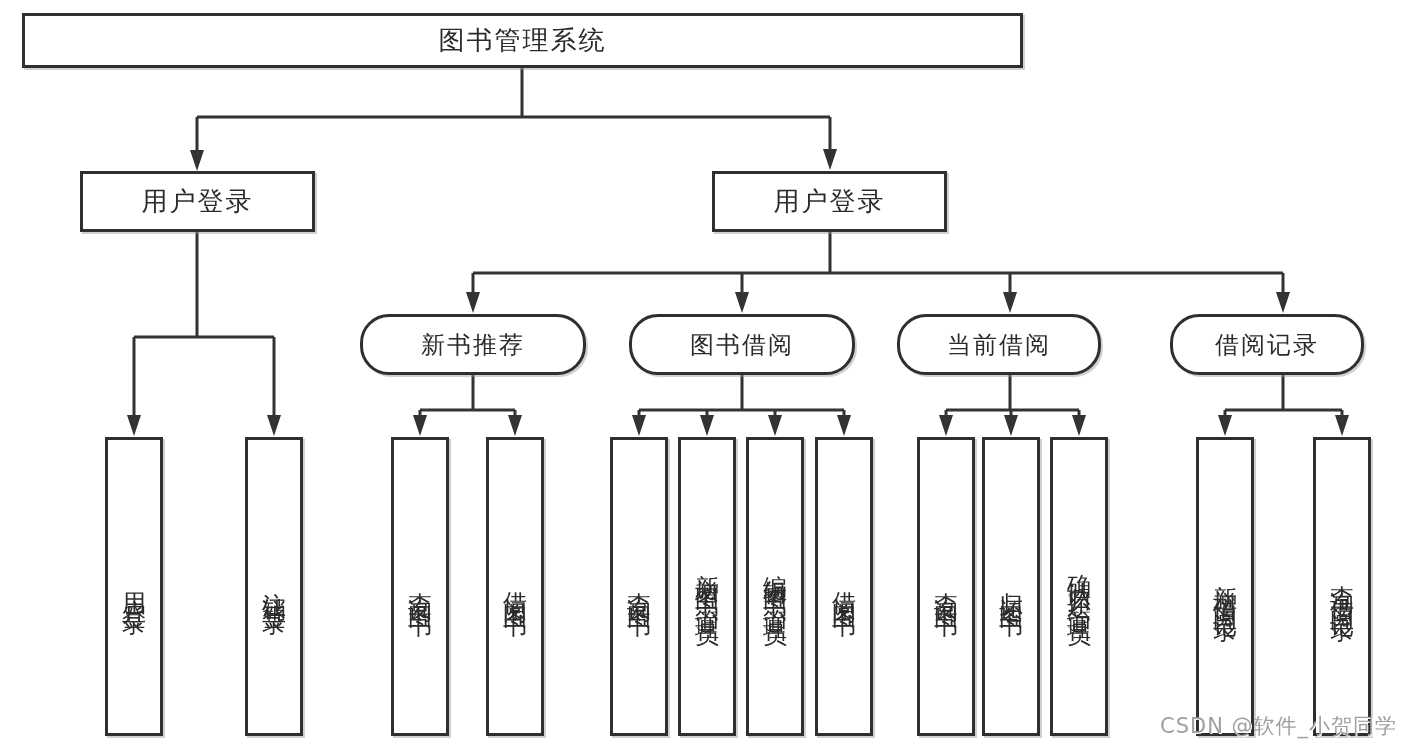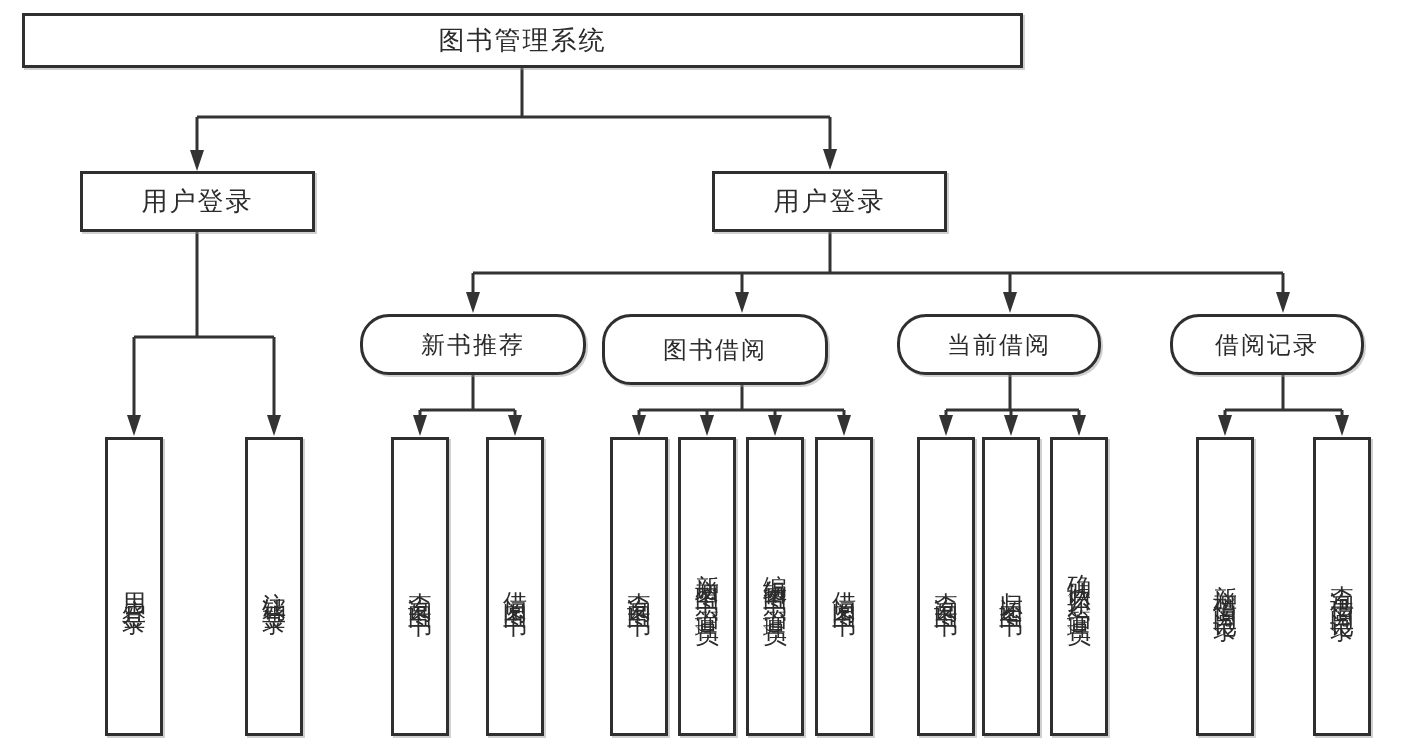--- a/index.html
+++ b/index.html
@@ -90,21 +90,21 @@
       <polygon points="1342,436 1335,415 1349,415"></polygon>
     </g>
   </svg>
 
   <div class="box hbox" style="left:22px;top:13px;width:1001px;height:55px">图书管理系统</div>
 
   <div class="box hbox" style="left:80px;top:171px;width:235px;height:61px">用户登录</div>
   <div class="box hbox" style="left:712px;top:171px;width:235px;height:61px">用户登录</div>
 
   <div class="box hbox row3" style="left:360px;top:314px;width:226px;height:61px">新书推荐</div>
-  <div class="box hbox row3" style="left:602px;top:314px;width:226px;height:71px">图书借阅</div>
+  <div class="box hbox row3" style="left:629px;top:314px;width:226px;height:61px">图书借阅</div>
   <div class="box hbox row3" style="left:897px;top:314px;width:204px;height:61px">当前借阅</div>
   <div class="box hbox row3" style="left:1170px;top:314px;width:194px;height:61px">借阅记录</div>
 
   <div class="box vbox" style="left:105px;top:437px">
     <span class="vtext">用户登录</span>
   </div>
   <div class="box vbox" style="left:245px;top:437px">
     <span class="vtext">注销登录</span>
   </div>
 
@@ -138,13 +138,14 @@
     <span class="vtext">确认归还（管理员）</span>
   </div>
 
   <div class="box vbox" style="left:1196px;top:437px">
     <span class="vtext">新增借阅记录</span>
   </div>
   <div class="box vbox" style="left:1313px;top:437px">
     <span class="vtext">查询借阅记录</span>
   </div>
 
+  <div class="watermark">CSDN @软件_小贺同学</div>
 </div>
 
 </body></html>

